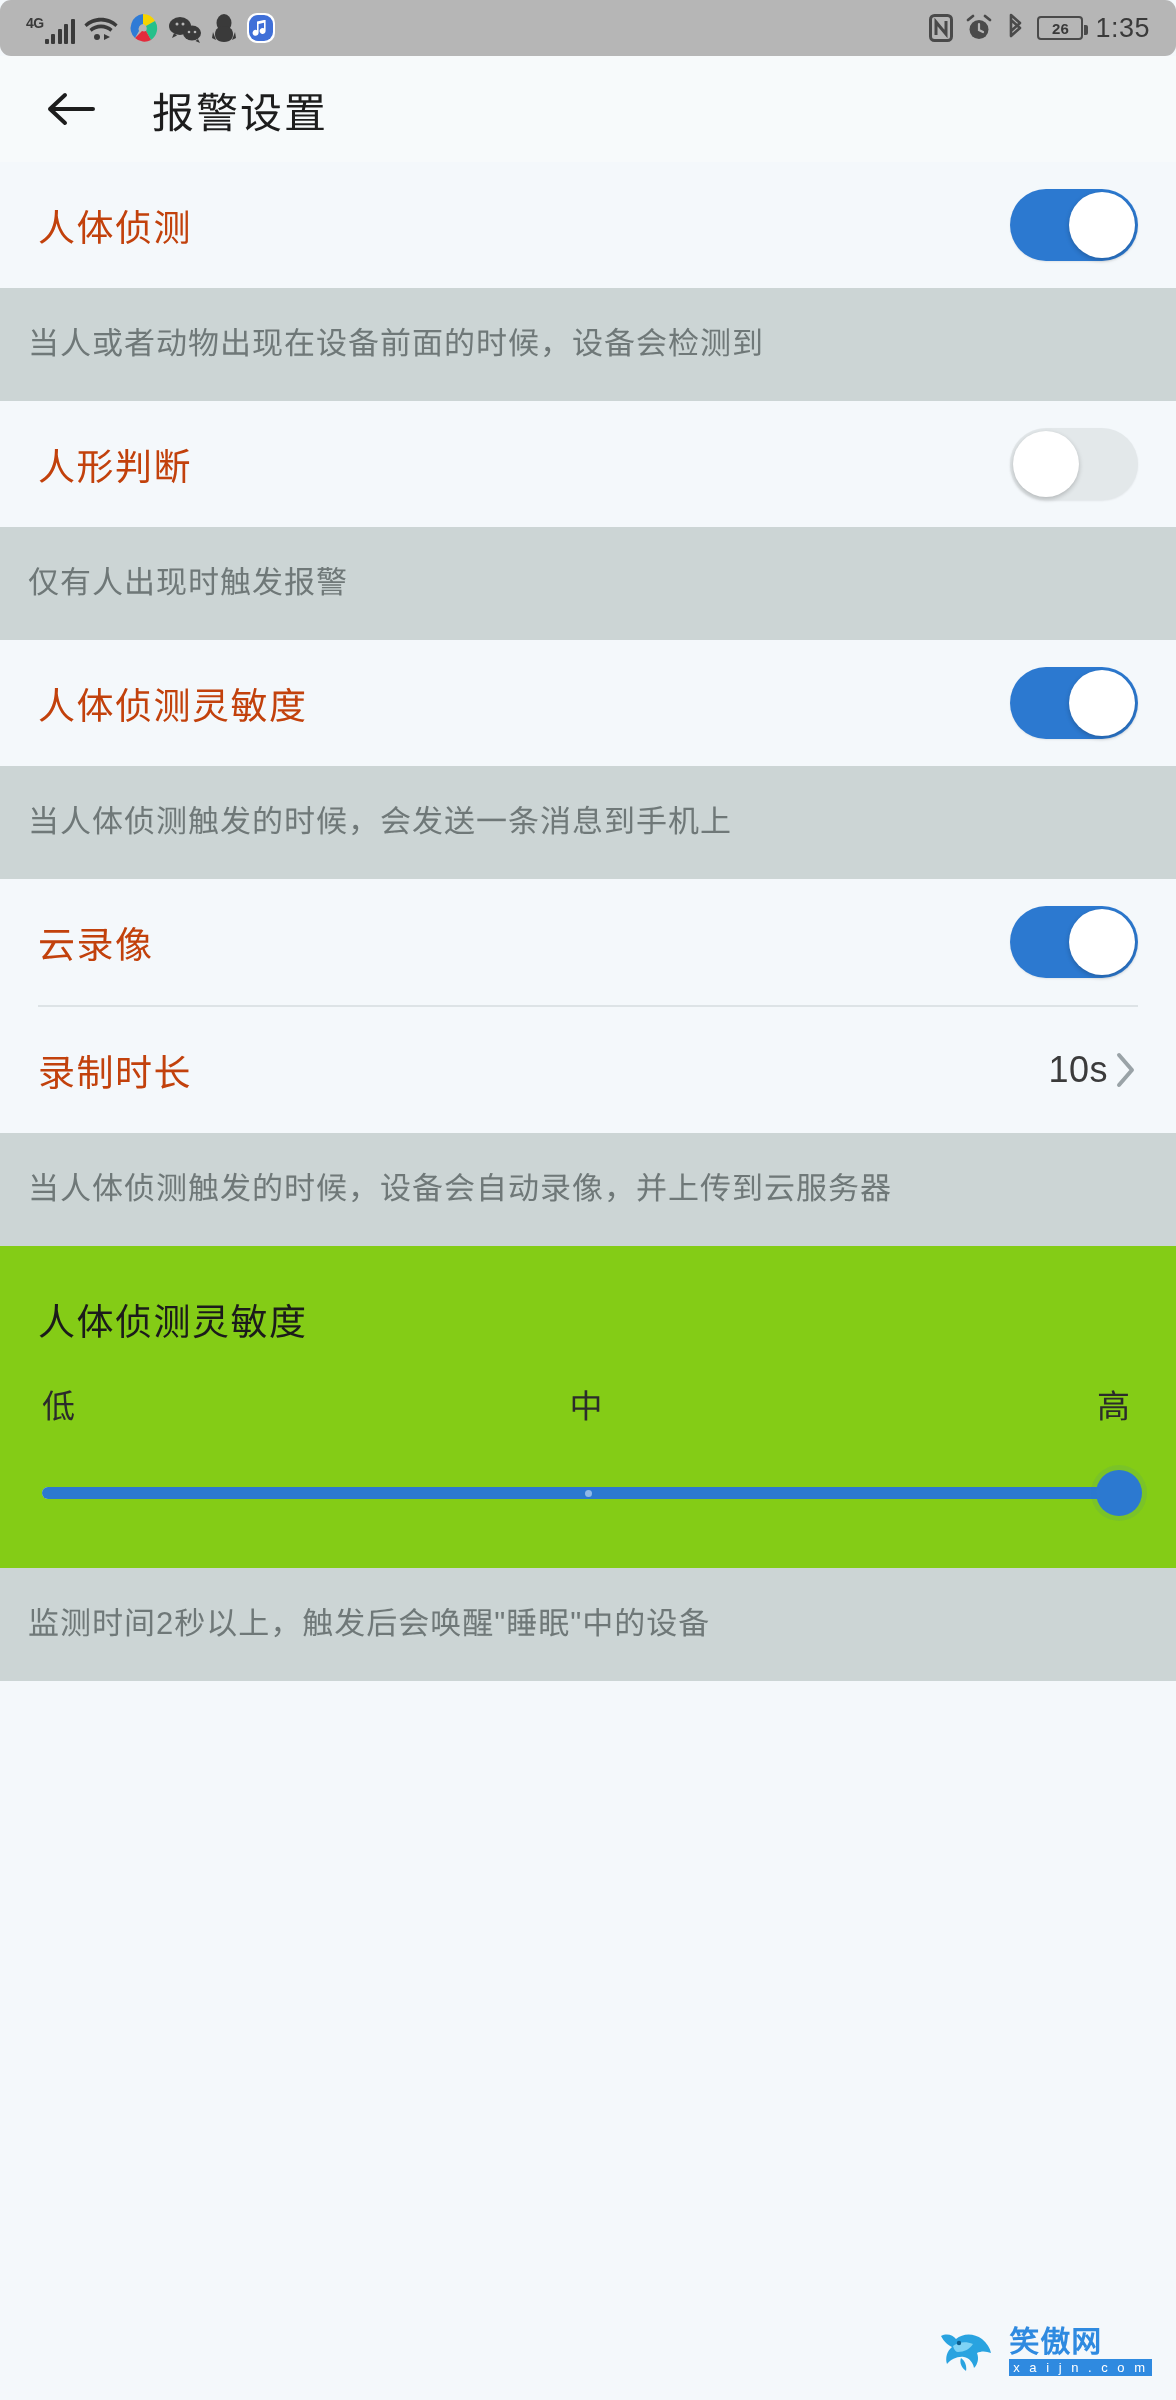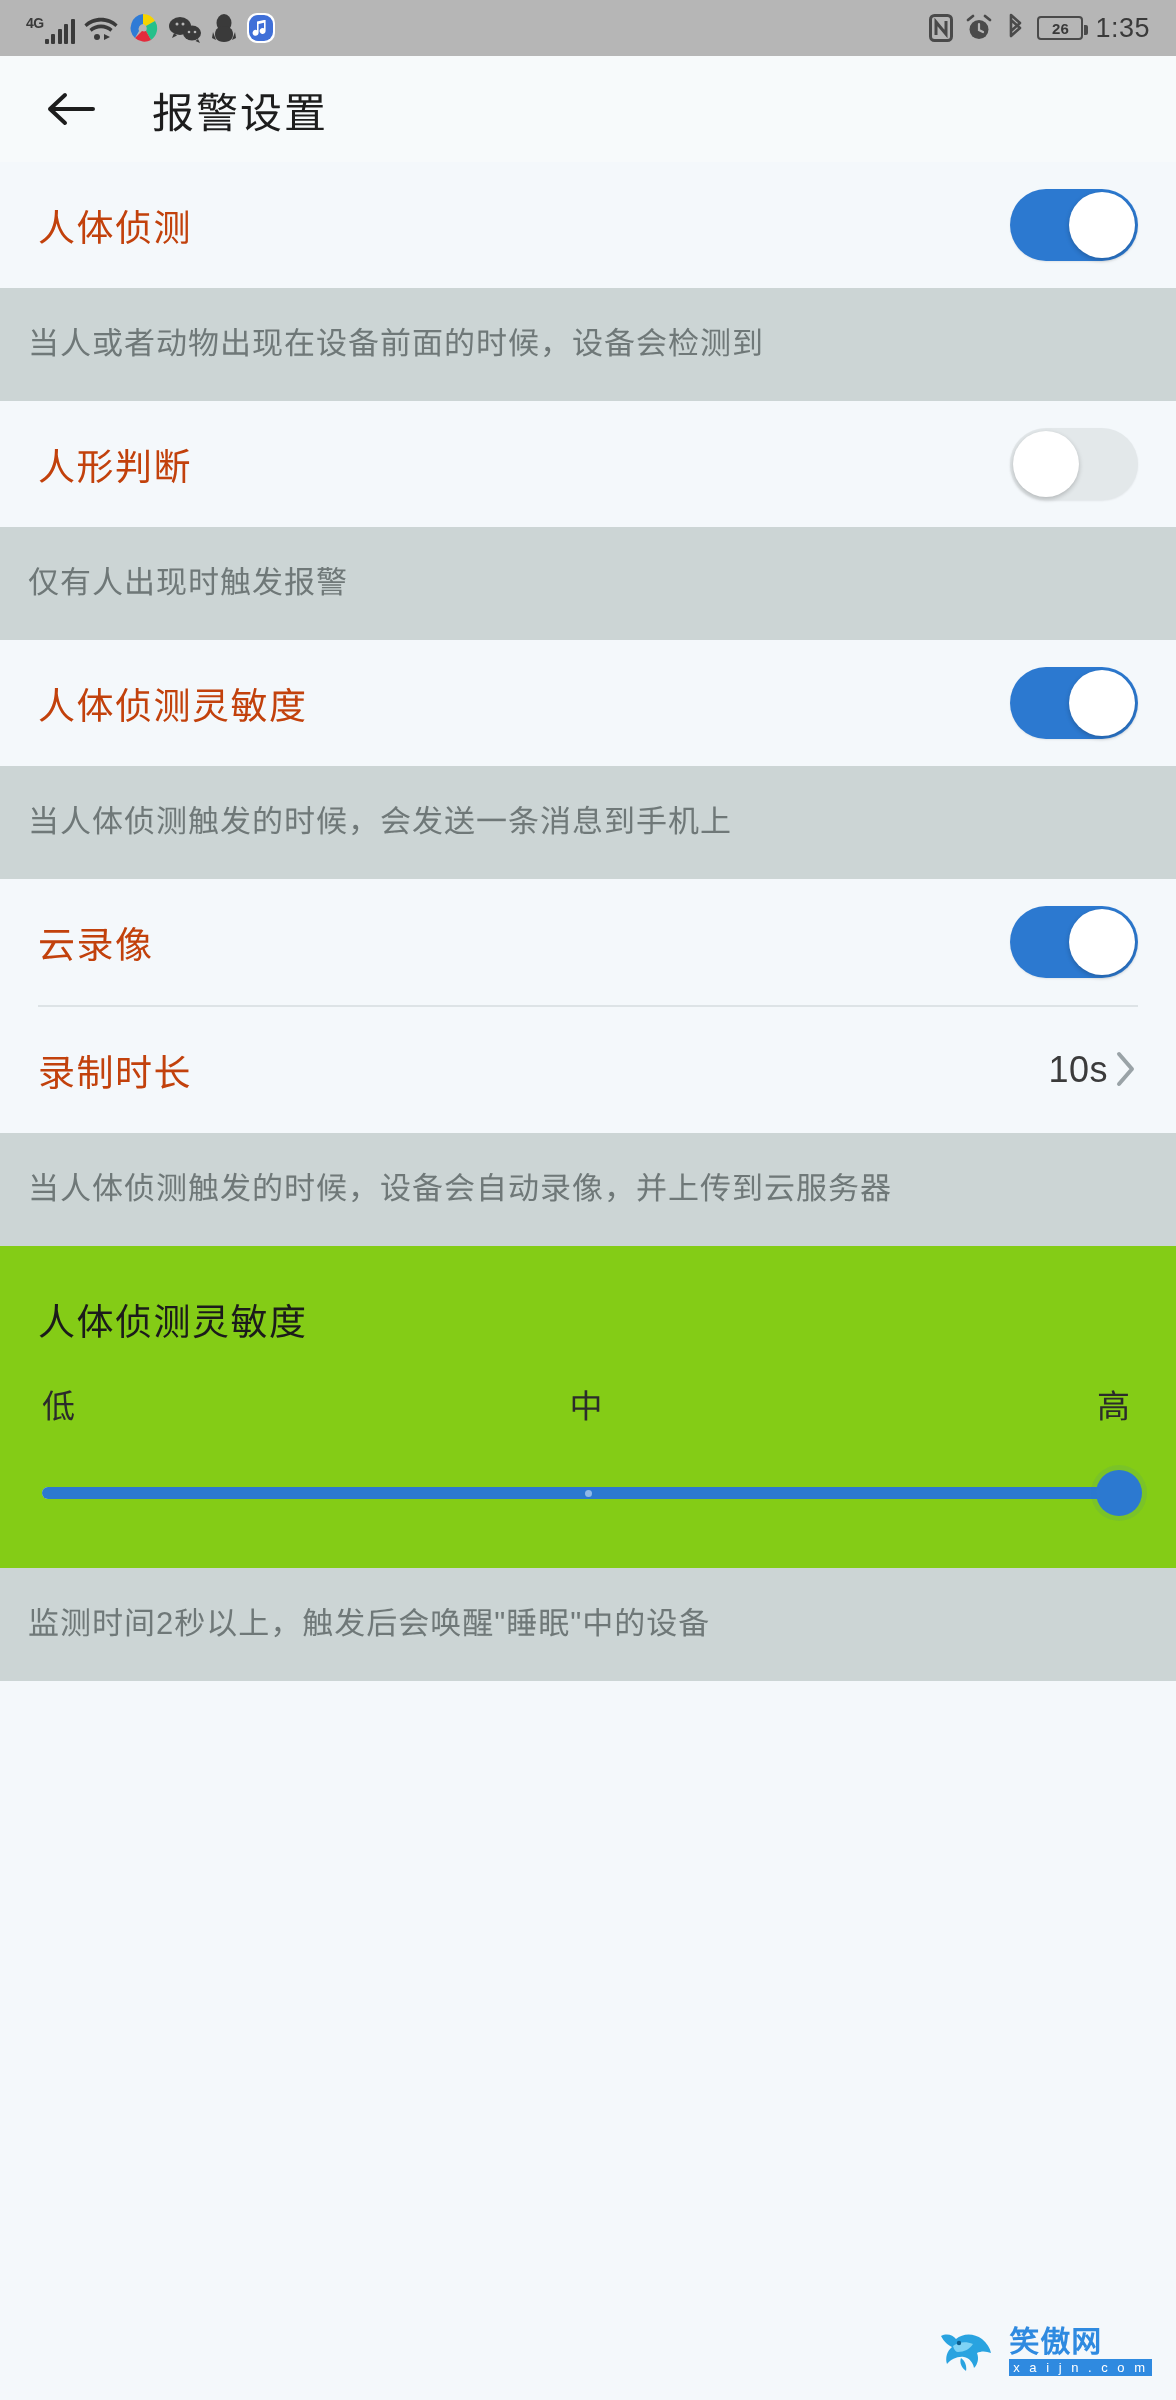--- a/index.html
+++ b/index.html
@@ -9,20 +9,21 @@
     background:#f4f8fa; overflow:hidden;
   }
 
   
   .statusbar{
     height:56px; width:100%;
     background:#b6b6b6;
     display:flex; align-items:center;
     padding:0 26px;
     position:relative;
+    border-radius:11px;
   }
   .sb-left{ display:flex; align-items:flex-end; gap:9px; }
   .sb-right{ display:flex; align-items:center; gap:12px; margin-left:auto; }
 
   .ico{ display:inline-block; line-height:0; }
   .net4g{ display:flex; align-items:flex-end; gap:1px; }
   .net4g .lbl{ font-size:14px; font-weight:700; color:#3a3a3a;
      line-height:1; margin-bottom:14px; letter-spacing:-0.5px;}
   .bars{ display:flex; align-items:flex-end; gap:2.5px; }
   .bars i{ width:4px; background:#3a3a3a; border-radius:1px; display:block;}
@@ -60,21 +61,21 @@
   
   .section{ background:#f4f8fb; }
   .row{
     background:#f4f8fb;
     height:126px;
     display:flex; align-items:center;
     padding:0 38px;
     position:relative;
   }
   .row-label{ font-size:37px; color:#c2410c; letter-spacing:1.5px; }
-  .row-right{ margin-left:auto; display:flex; align-items:flex-start; gap:4px;}
+  .row-right{ margin-left:auto; display:flex; align-items:center; gap:4px;}
   .row-value{ font-size:36px; color:#3b3b3b; letter-spacing:0.5px;}
   .divider{
     height:2px; background:#dde3e6; margin:0 38px;
   }
 
   
   .toggle{
     width:128px; height:72px; border-radius:36px;
     position:relative; flex:none; cursor:pointer;
     box-shadow:0 1px 2px rgba(0,0,0,0.08);

